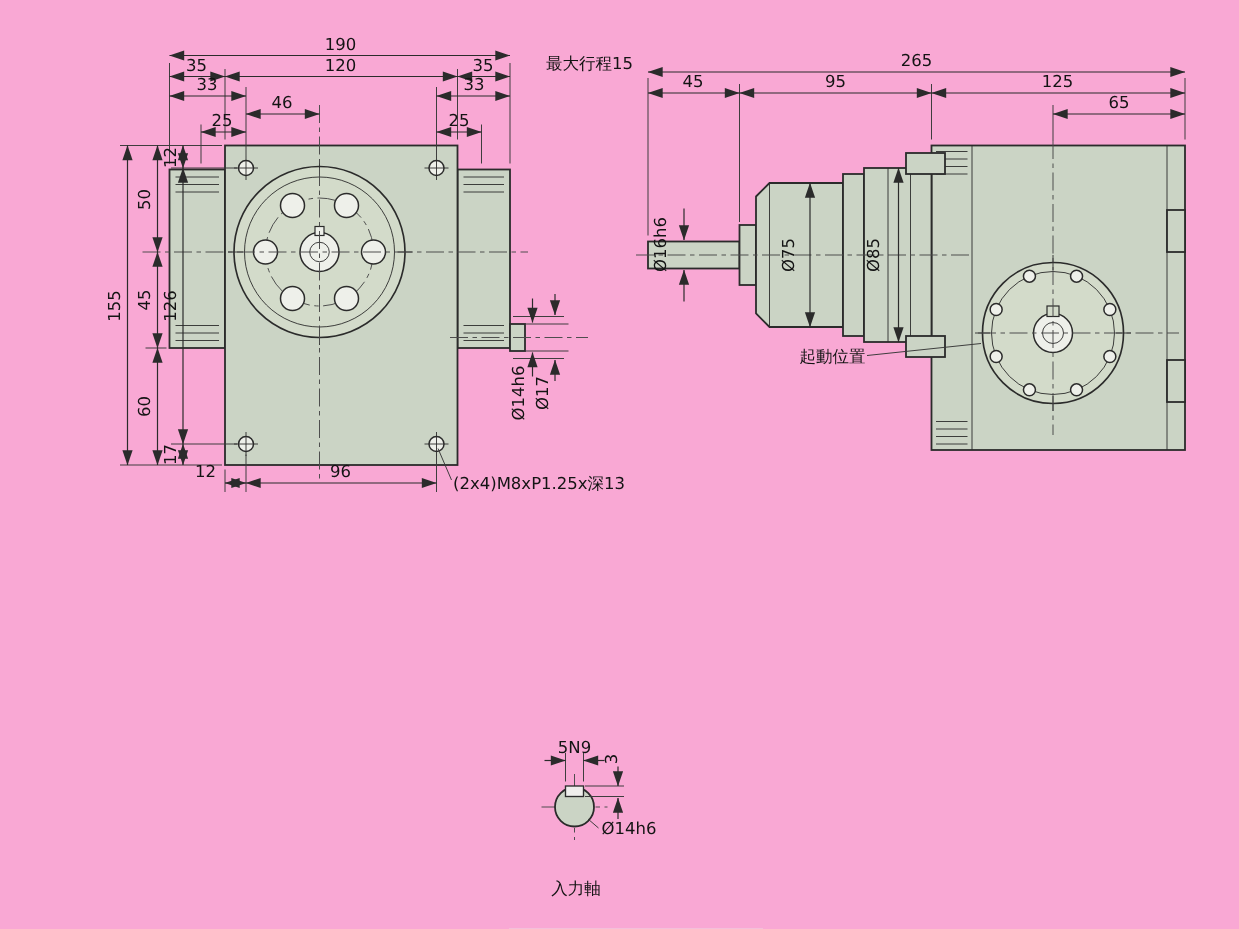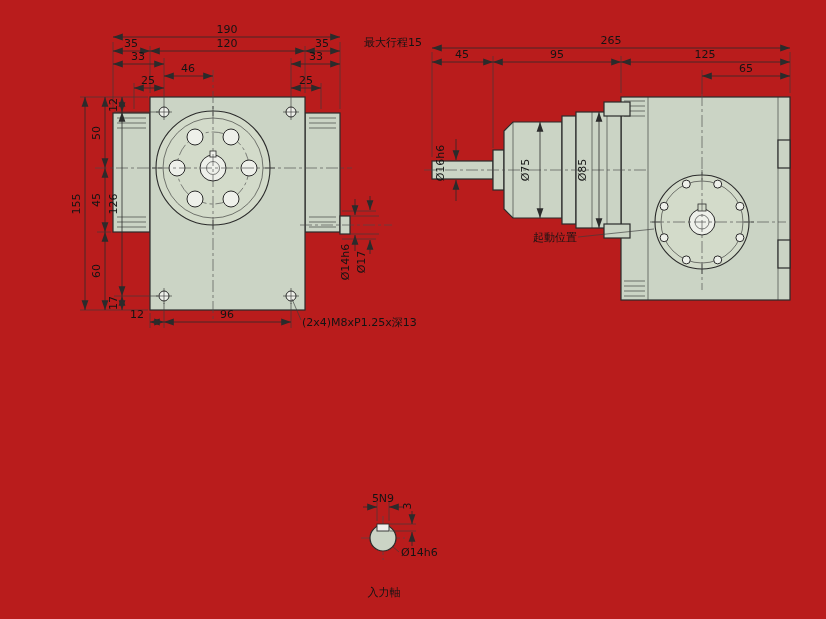--- a/index.html
+++ b/index.html
@@ -1,17 +1,17 @@
 <!DOCTYPE html>
 <html><head>
 <meta charset="utf-8">
 <style>
   html,body{margin:0;padding:0;}
   body{background:#e9e8e6;font-family:"DejaVu Sans",sans-serif;}
-  .stage{position:relative;width:826px;height:619px;background:#b91c1c;overflow:hidden;}
+  .stage{position:relative;width:826px;height:619px;background:#f9a8d4;overflow:hidden;}
   svg{position:absolute;left:0;top:0;}
   .fill{fill:#cbd4c5;stroke:#2b2b2b;stroke-width:1.2;}
   .fill2{fill:#d3dbca;stroke:#2b2b2b;stroke-width:1.1;}
   .hole{fill:#eef0ea;stroke:#2b2b2b;stroke-width:1;}
   .thin{stroke:#2b2b2b;stroke-width:0.6;fill:none;}
   .ext{stroke:#3a3a3a;stroke-width:0.65;fill:none;}
   .dim{stroke:#2b2b2b;stroke-width:0.8;fill:none;}
   .cl{stroke:#4a4a4a;stroke-width:0.65;fill:none;stroke-dasharray:12 3 3 3;}
   text.t{font-family:"DejaVu Sans",sans-serif;font-size:11px;fill:#141414;text-anchor:middle;}
   text.ts{text-anchor:start;}

